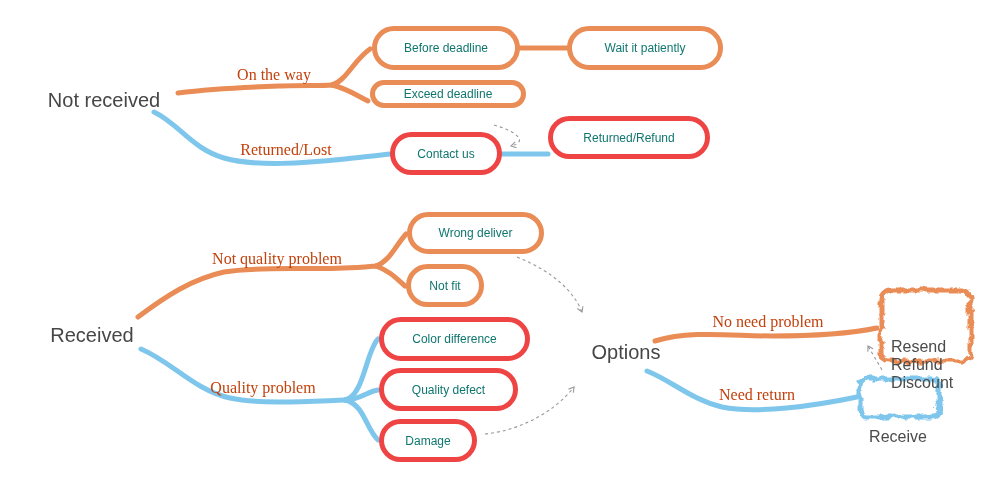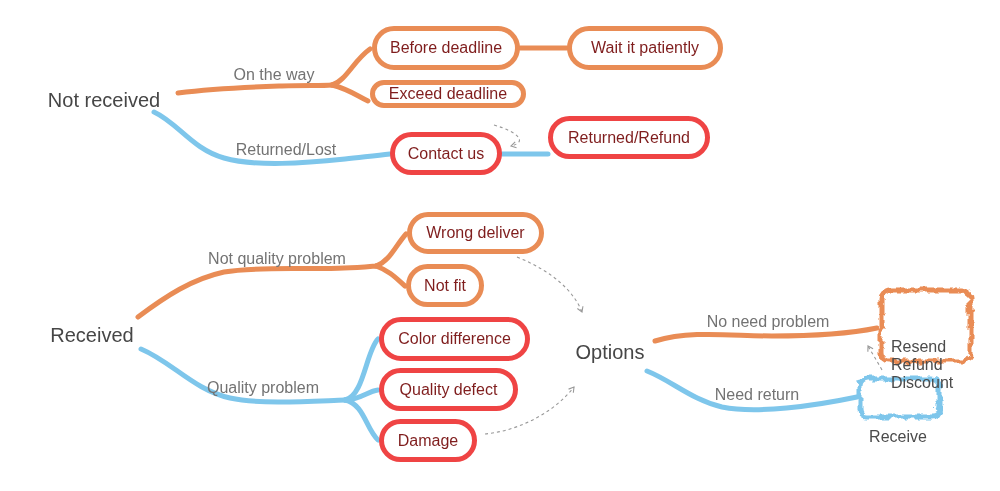--- a/index.html
+++ b/index.html
@@ -18,42 +18,43 @@
     z-index: 1;
   }
   .node {
     position: absolute;
     box-sizing: border-box;
     background: #ffffff;
     border-radius: 22px;
     display: flex;
     align-items: center;
     justify-content: center;
-    font-size: 16px;
-    color: #7f1d1d;
+    font-size: 12px;
+    color: #0f766e;
     white-space: nowrap;
     z-index: 2;
   }
   .node.orange { border: 5px solid #e98c55; }
   .node.blue   { border: 5px solid #ef4444; }
   .root-label {
     position: absolute;
     transform: translate(-50%, -50%);
     font-size: 20px;
     color: #464646;
     white-space: nowrap;
     z-index: 2;
   }
   .branch-label {
     position: absolute;
     transform: translate(-50%, -50%);
     font-size: 16px;
-    color: #737373;
+    color: #c2410c;
     white-space: nowrap;
     z-index: 2;
+    font-family: Liberation Serif, serif;
   }
   .scribble-text {
     position: absolute;
     font-size: 16px;
     color: #4b4b4b;
     white-space: nowrap;
     z-index: 3;
     margin-top: 41px;
   }
   .scribble-text.multiline { line-height: 18px; }
@@ -97,21 +98,21 @@
     <path d="M517,257 C554,272 574,292 582,312" stroke="#999999" stroke-width="1.1" fill="none" stroke-dasharray="3 3" marker-end="url(#arrowhead)"></path>
     <path d="M485,434 C524,430 557,409 574,387" stroke="#999999" stroke-width="1.1" fill="none" stroke-dasharray="3 3" marker-end="url(#arrowhead)"></path>
     <path d="M882,370 C877,361 872,353 868,346" stroke="#999999" stroke-width="1.1" fill="none" stroke-dasharray="3 3" marker-end="url(#arrowhead)"></path>
 
     <rect x="879" y="288" width="90" height="72" rx="8" fill="#ffffff" stroke="#e98c55" stroke-width="5" filter="url(#scribble)"></rect>
     <rect x="858" y="377" width="80" height="38" rx="8" fill="#ffffff" stroke="#7ec6eb" stroke-width="5" filter="url(#scribble)"></rect>
   </svg>
 
   <div class="root-label" style="left:104px; top:100px;">Not received</div>
   <div class="root-label" style="left:92px; top:335px;">Received</div>
-  <div class="root-label" style="left:610px; top:352px;text-align:right;">Options</div>
+  <div class="root-label" style="left:626px; top:352px;text-align:right;">Options</div>
 
   <div class="branch-label" style="left:274px; top:75px;">On the way</div>
   <div class="branch-label" style="left:286px; top:150px;">Returned/Lost</div>
   <div class="branch-label" style="left:277px; top:259px;">Not quality problem</div>
   <div class="branch-label" style="left:263px; top:388px;">Quality problem</div>
   <div class="branch-label" style="left:768px; top:322px;">No need problem</div>
   <div class="branch-label" style="left:757px; top:395px;">Need return</div>
 
   <div class="node orange" style="left:372px; top:26px; width:148px; height:44px;">Before deadline</div>
   <div class="node orange" style="left:567px; top:26px; width:156px; height:44px;">Wait it patiently</div>

